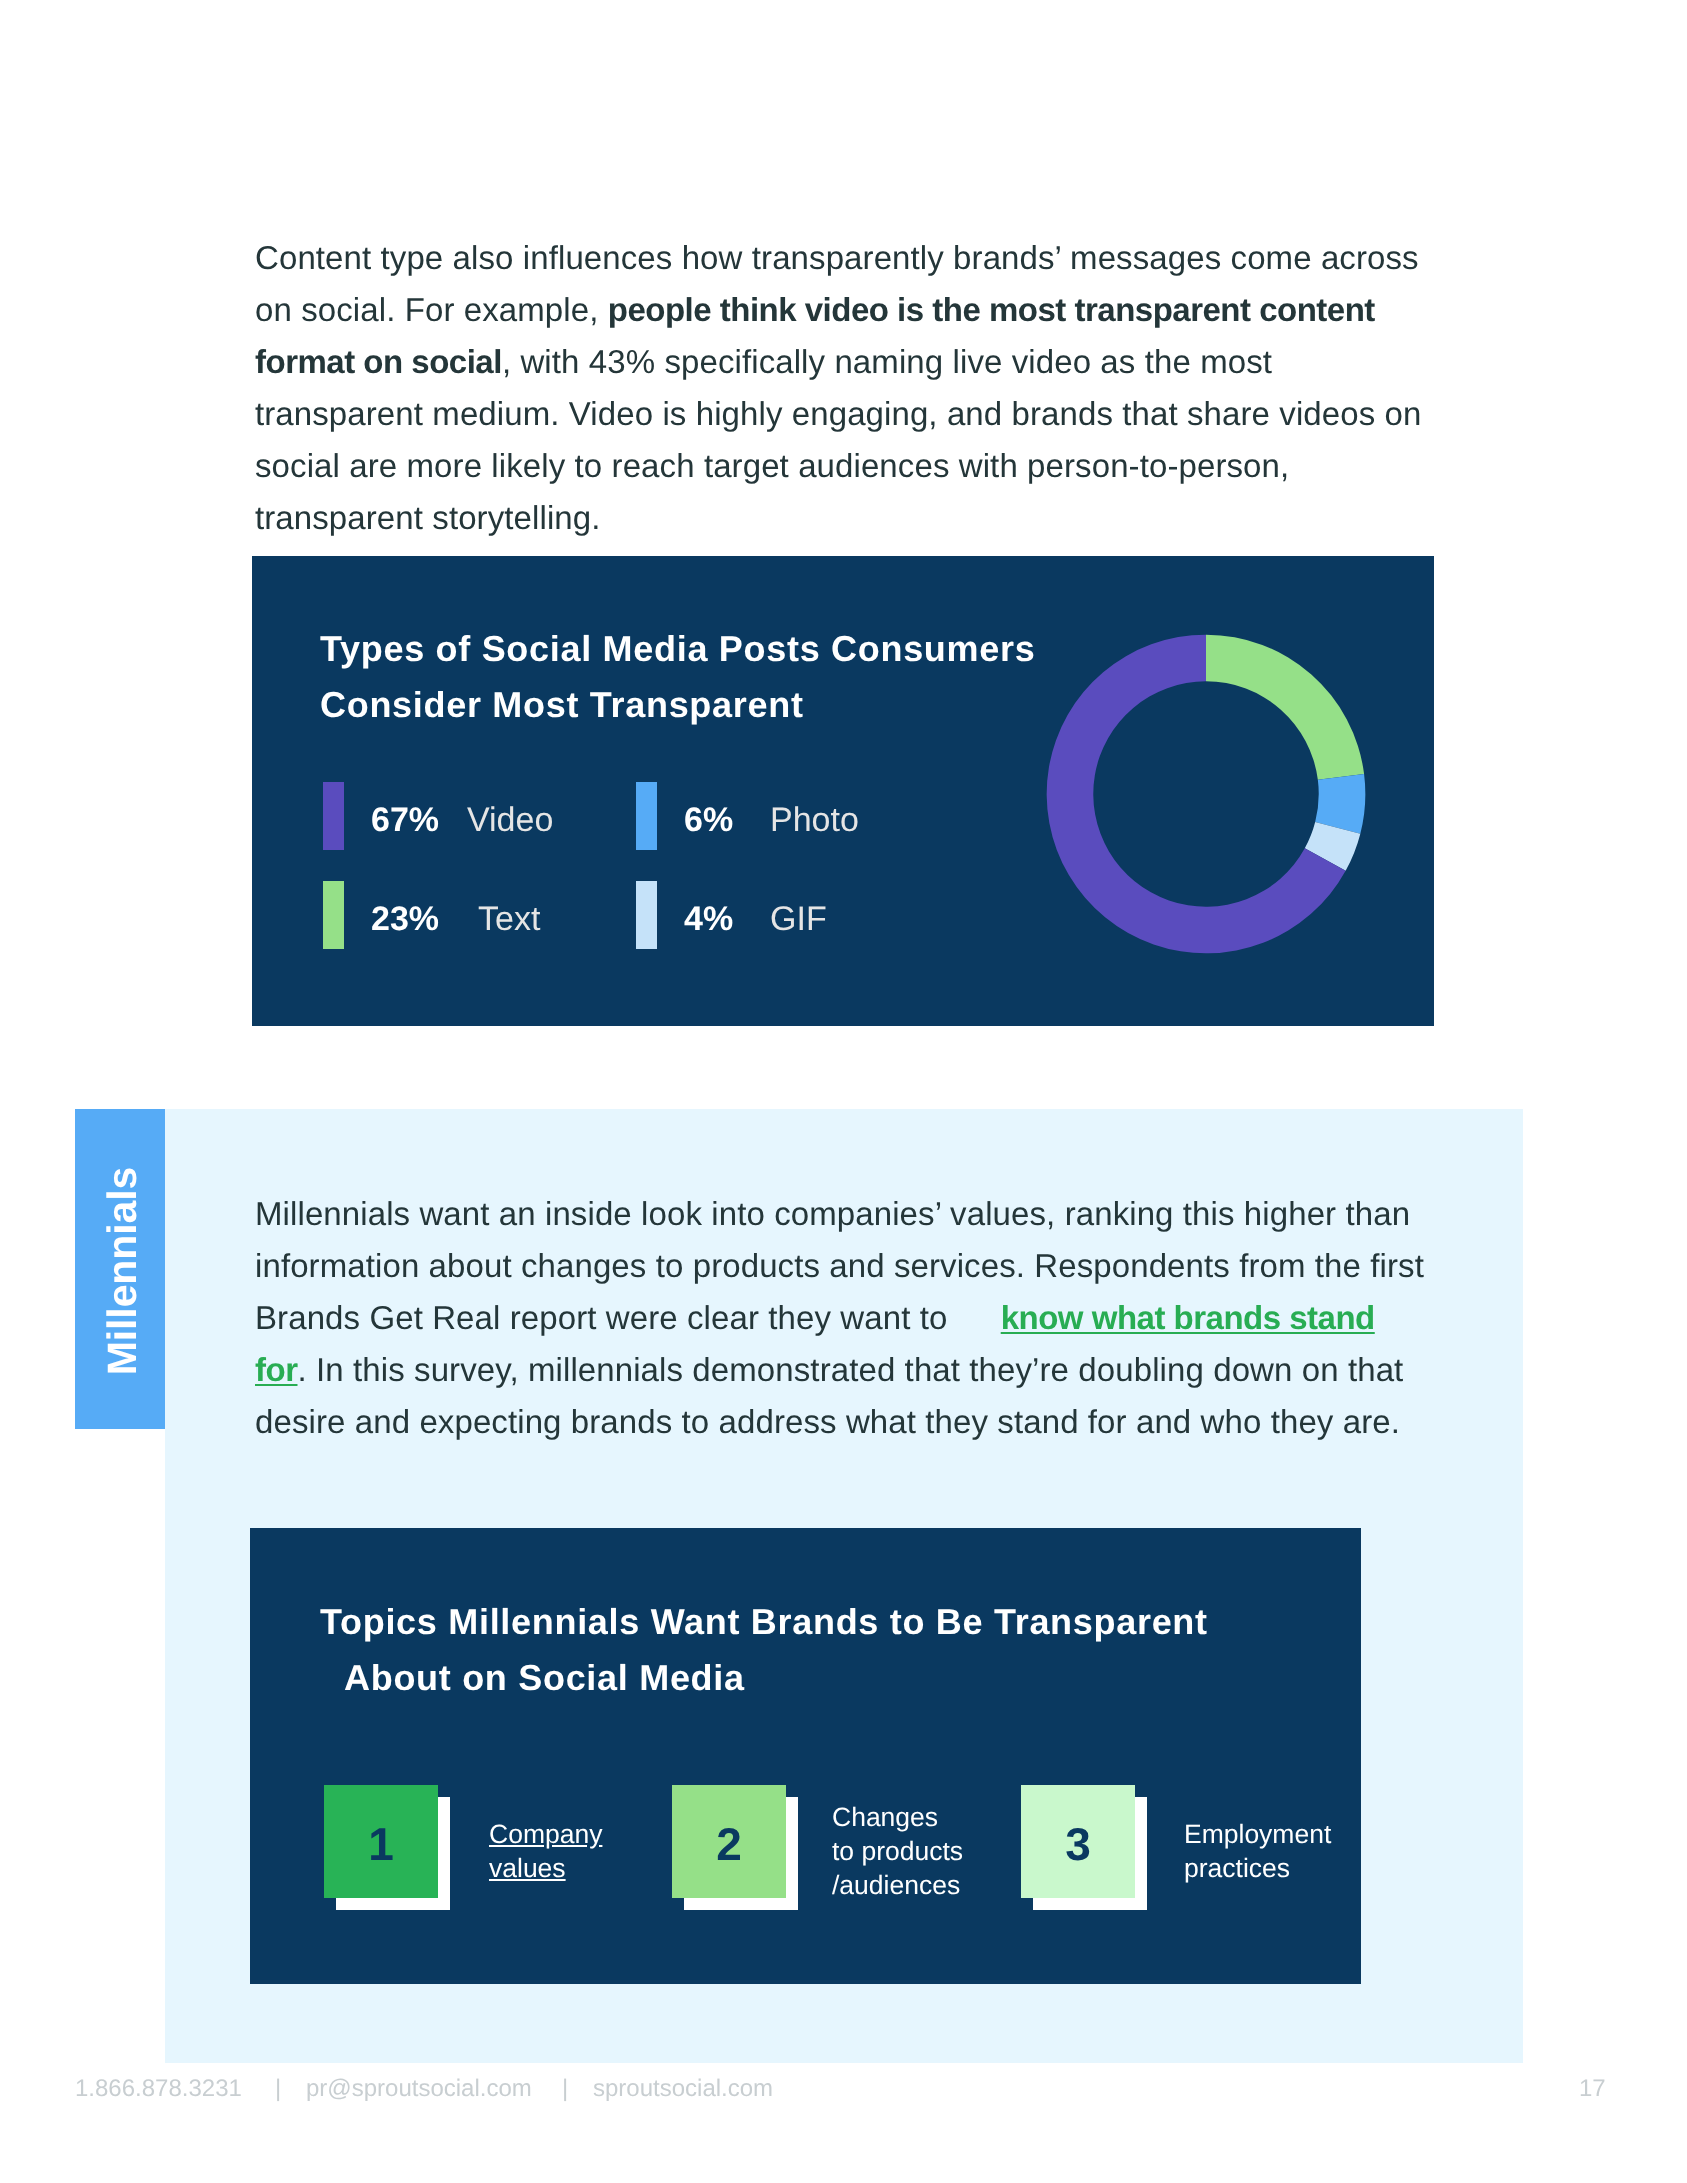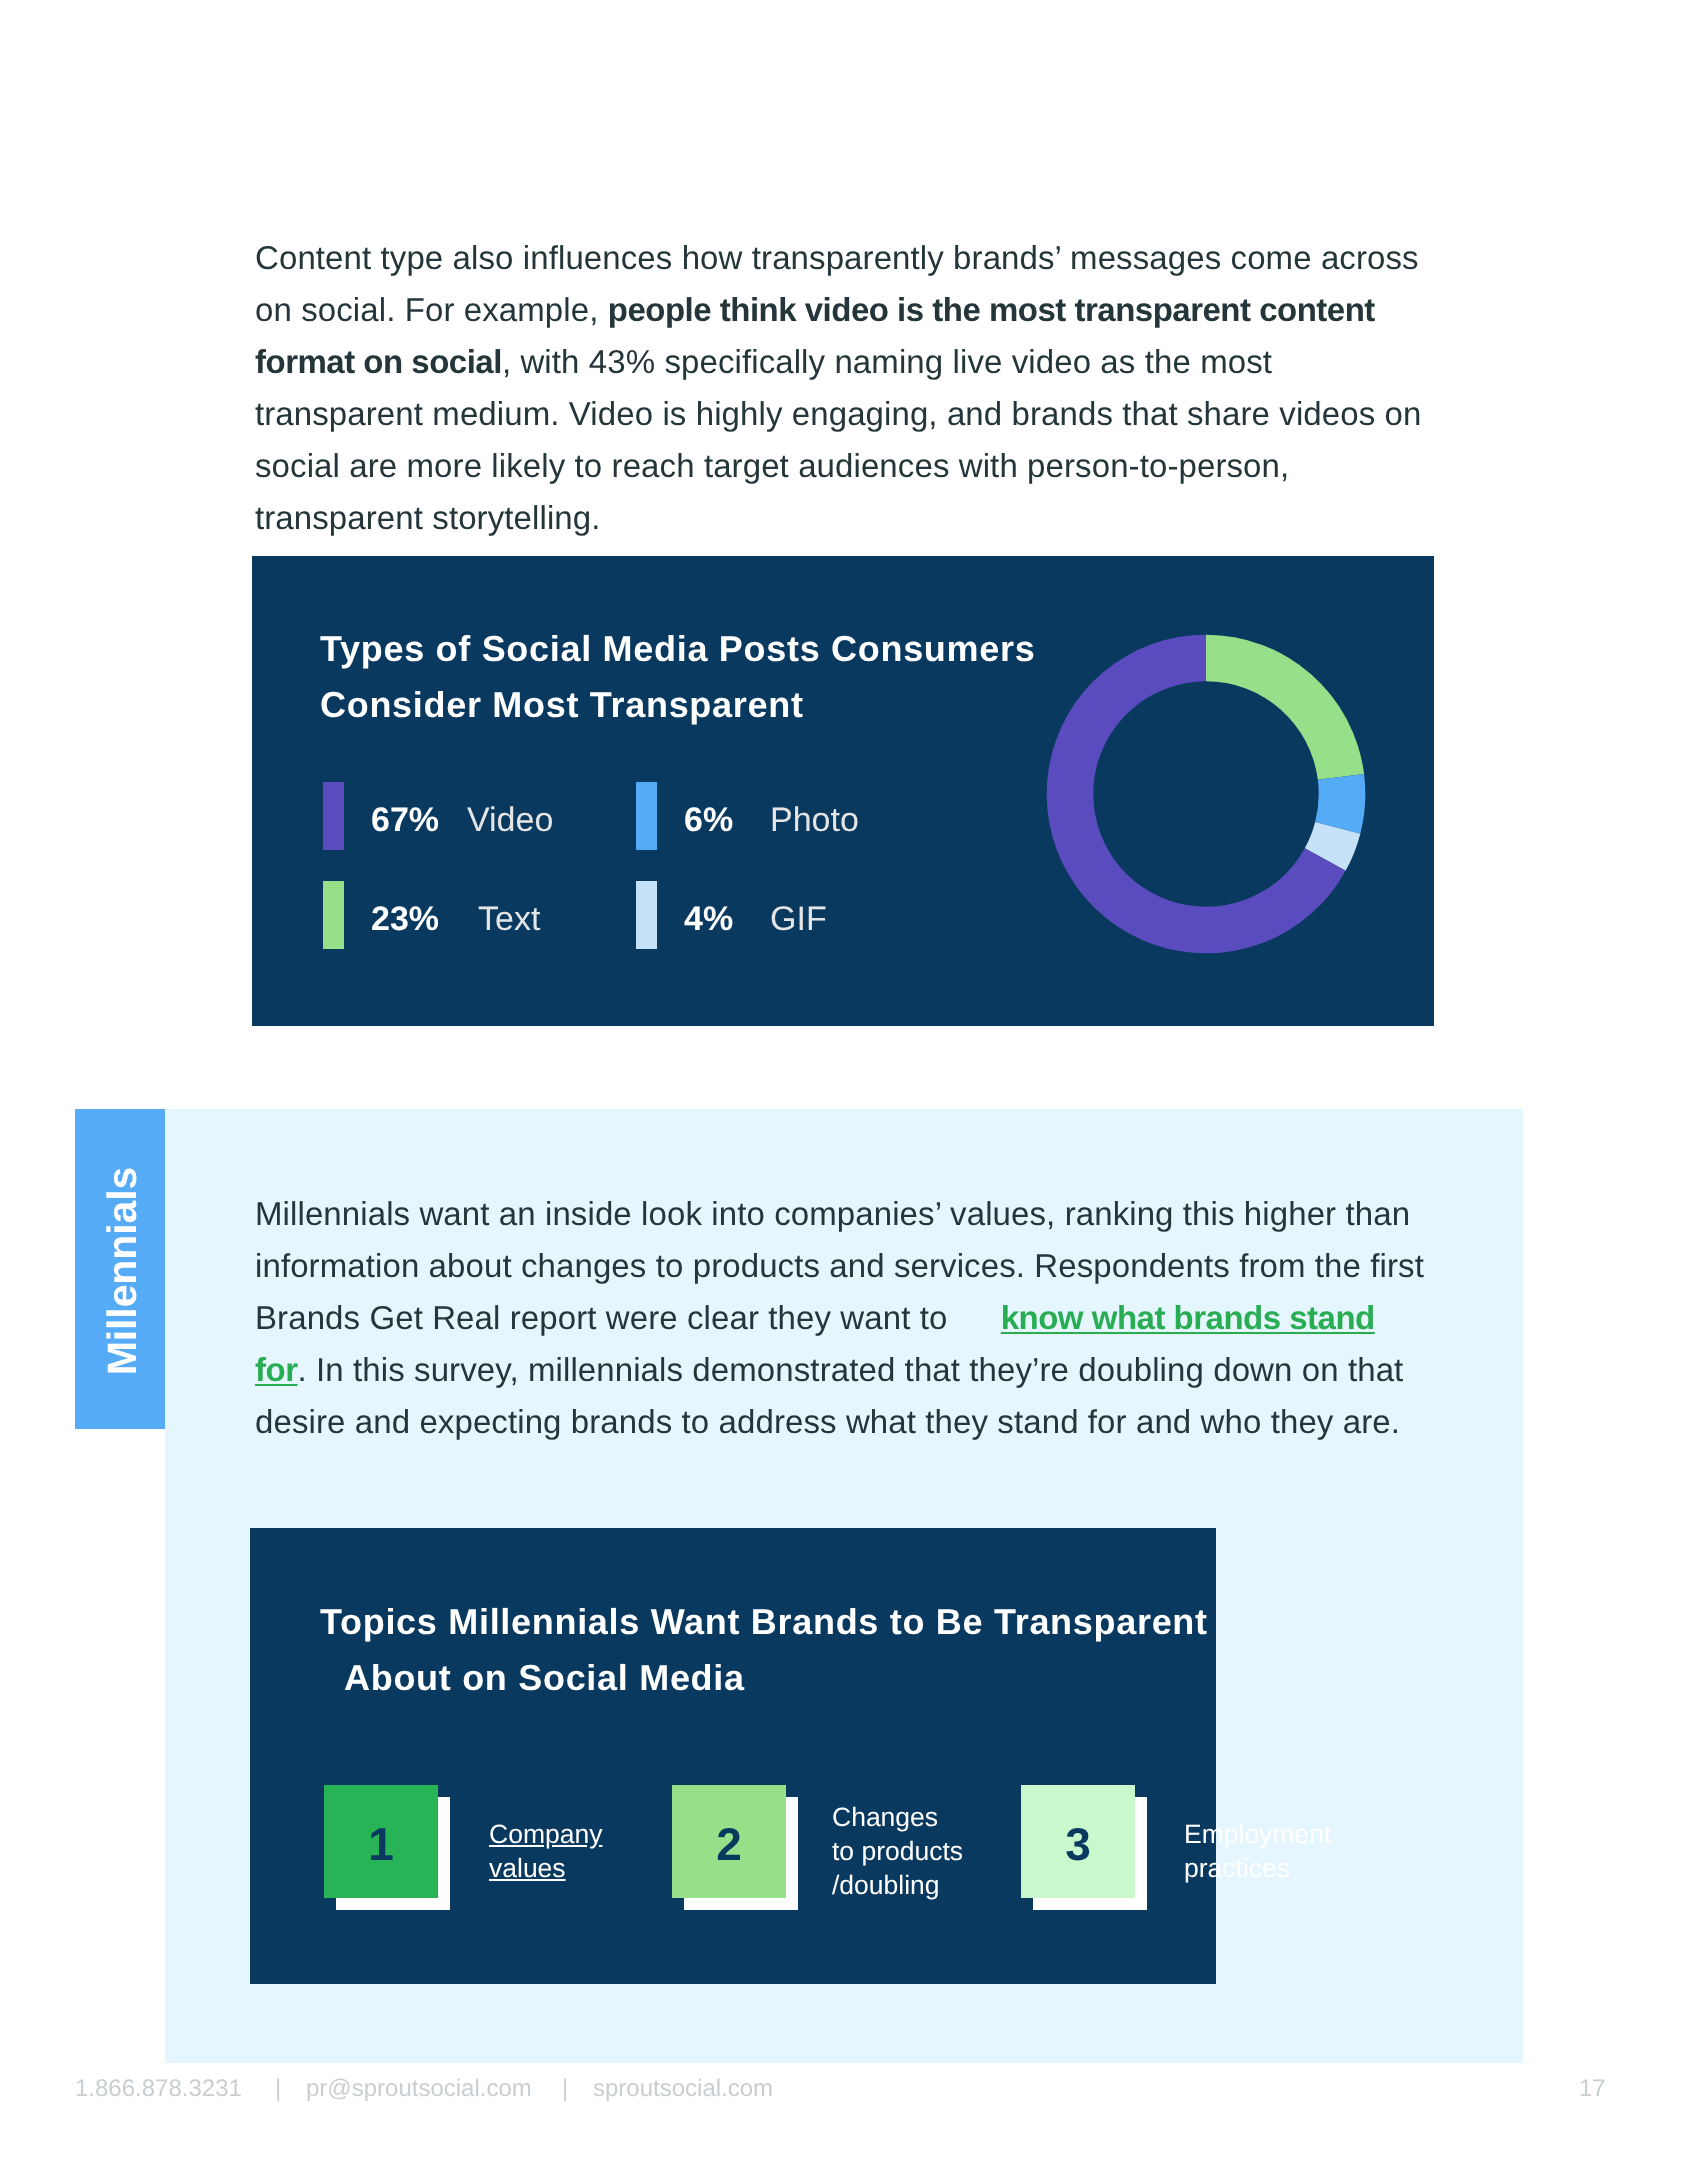--- a/index.html
+++ b/index.html
@@ -13,21 +13,21 @@
   .para{font-size:33px;line-height:52px;color:#243639;letter-spacing:0.1px;}
   .para b{font-weight:bold;letter-spacing:-0.5px;}
   #intro{left:255px;top:232px;width:1184px;}
   #mill-text{left:255px;top:1188px;width:1172px;}
   #mill-text a{color:#28ad53;font-weight:bold;letter-spacing:-0.5px;text-decoration:underline;
                text-underline-offset:2.6px;text-decoration-thickness:2px;margin-left:44px;}
 
   
   .card{background:#0a3960;}
   #card1{left:252px;top:556px;width:1182px;height:470px;}
-  #card2{left:250px;top:1528px;width:966px;height:456px;}
+  #card2{left:250px;top:1528px;width:1111px;height:456px;}
 
   .card-title{position:absolute;color:#ffffff;font-weight:bold;font-size:36px;
               letter-spacing:0.7px;white-space:nowrap;line-height:36px;}
 
   
   .legend-item{position:absolute;}
   .legend-item .sw{position:absolute;left:0;top:0;width:20.5px;height:68px;}
   .legend-item .pct{position:absolute;font-weight:bold;font-size:34px;line-height:34px;
                     color:#fff;white-space:nowrap;}
   .legend-item .lbl{position:absolute;font-size:34px;line-height:34px;color:#e5e5e5;white-space:nowrap;}
@@ -111,21 +111,21 @@
         <div>values</div>
       </div>
       <div class="topic-tile" style="left: 422px; top: 257px;">
         <div class="shadow"></div>
         <div class="sq" style="background: rgb(149, 224, 136);"></div>
         <div class="num">2</div>
       </div>
       <div class="topic-label" style="left: 582px; top: 272px;">
         <div>Changes</div>
         <div>to products</div>
-        <div>/doubling</div>
+        <div>/audiences</div>
       </div>
       <div class="topic-tile" style="left: 771px; top: 257px;">
         <div class="shadow"></div>
         <div class="sq" style="background: rgb(201, 248, 204);"></div>
         <div class="num">3</div>
       </div>
       <div class="topic-label" style="left: 934px; top: 289px;">
         <div>Employment</div>
         <div>practices</div>
       </div>

